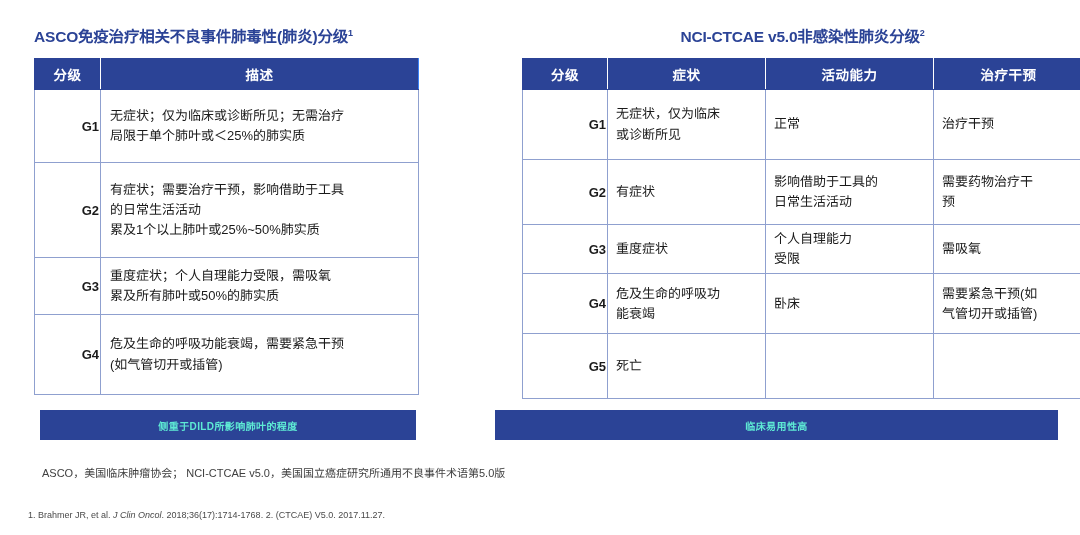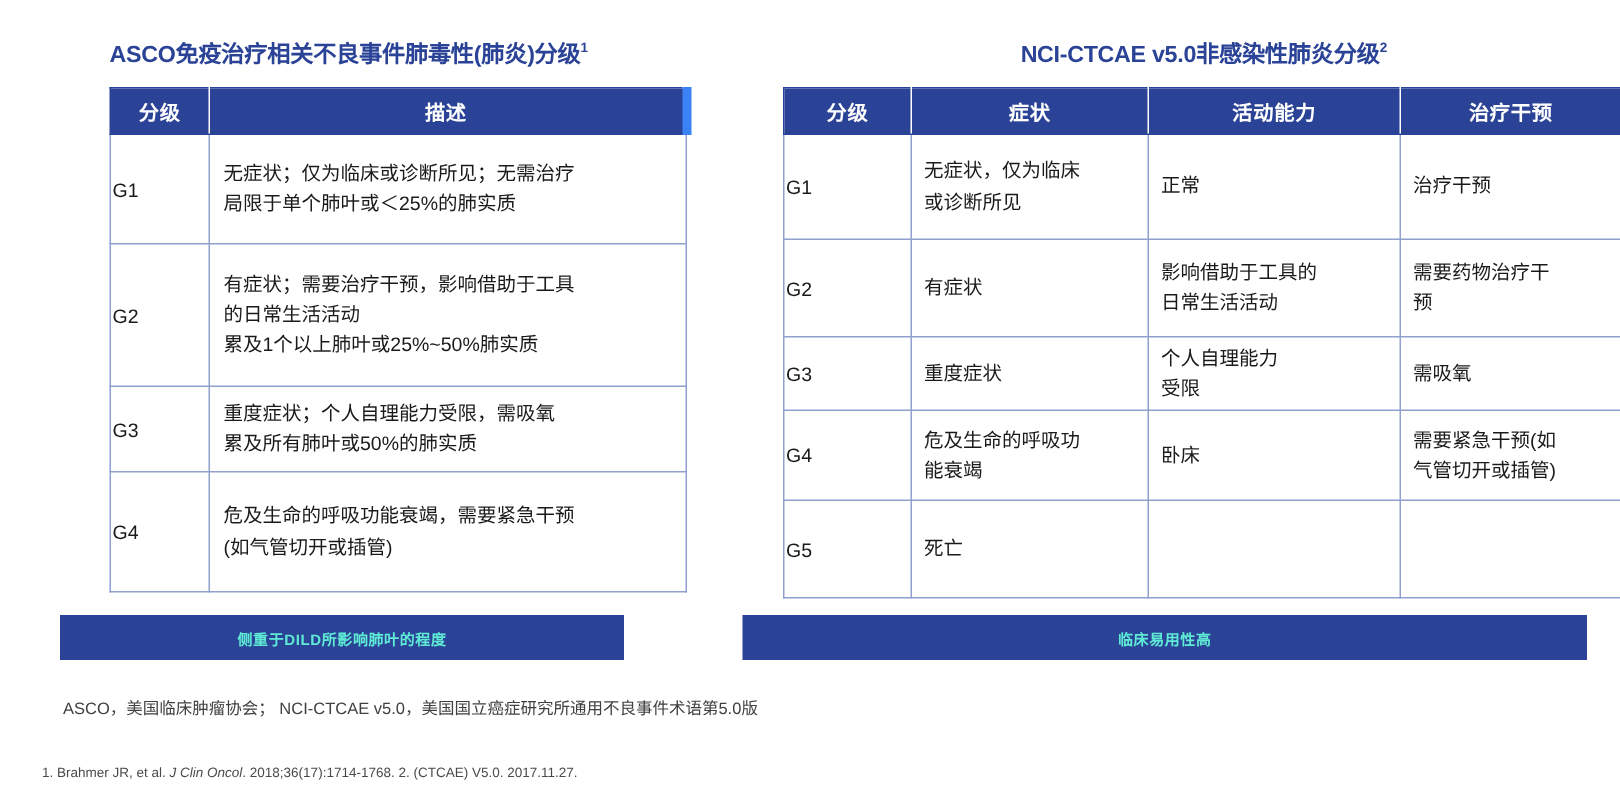--- a/index.html
+++ b/index.html
@@ -15,21 +15,21 @@
     font-family: "Liberation Sans", "DejaVu Sans", sans-serif;
     color: #1a1a1a;
     overflow: hidden;
   }
 
   
   .panel {
     position: absolute;
     top: 0;
   }
-  #panel-left  { left: 34px;  width: 384px; margin-left: 39px; }
+  #panel-left  { left: 34px;  width: 384px; }
   #panel-right { left: 490px; width: 561px; margin-left: 32px; }
 
   .panel-title {
     font-size: 15.5px;
     font-weight: bold;
     color: #2b4396;
     letter-spacing: -0.2px;
     white-space: nowrap;
     height: 24px;
     line-height: 24px;
@@ -59,27 +59,28 @@
     background: #2b4396;
     color: #ffffff;
     font-size: 13.5px;
     font-weight: bold;
     text-align: center;
     height: 31px;
     border-color: #2b4396;
     border-right: 1px solid #ffffff;
     letter-spacing: 0.5px;
   }
-  table.grade-table thead th:last-child { border-right: 6px solid #3b82f6; }
+  table.grade-table thead th:last-child { border-right: 1px solid #3b82f6; }
 
   td.grade-cell {
-    text-align: left;
+    text-align: right;
     font-size: 13px;
     color: #1a1a1a;
     white-space: nowrap;
+    font-weight: bold;
   }
   td.desc-cell {
     font-size: 13px;
     line-height: 1.55;
     color: #1a1a1a;
     padding: 5px 7px 5px 9px;
   }
   td.desc-cell .line { display: block; white-space: nowrap; }
 
   

